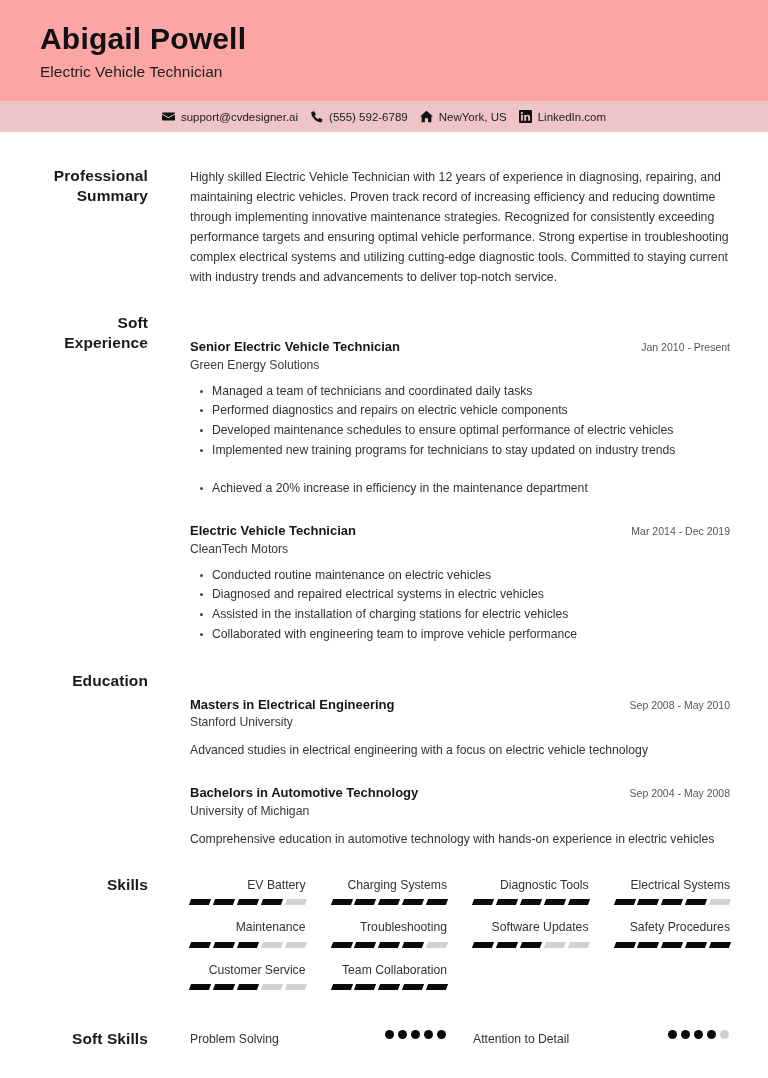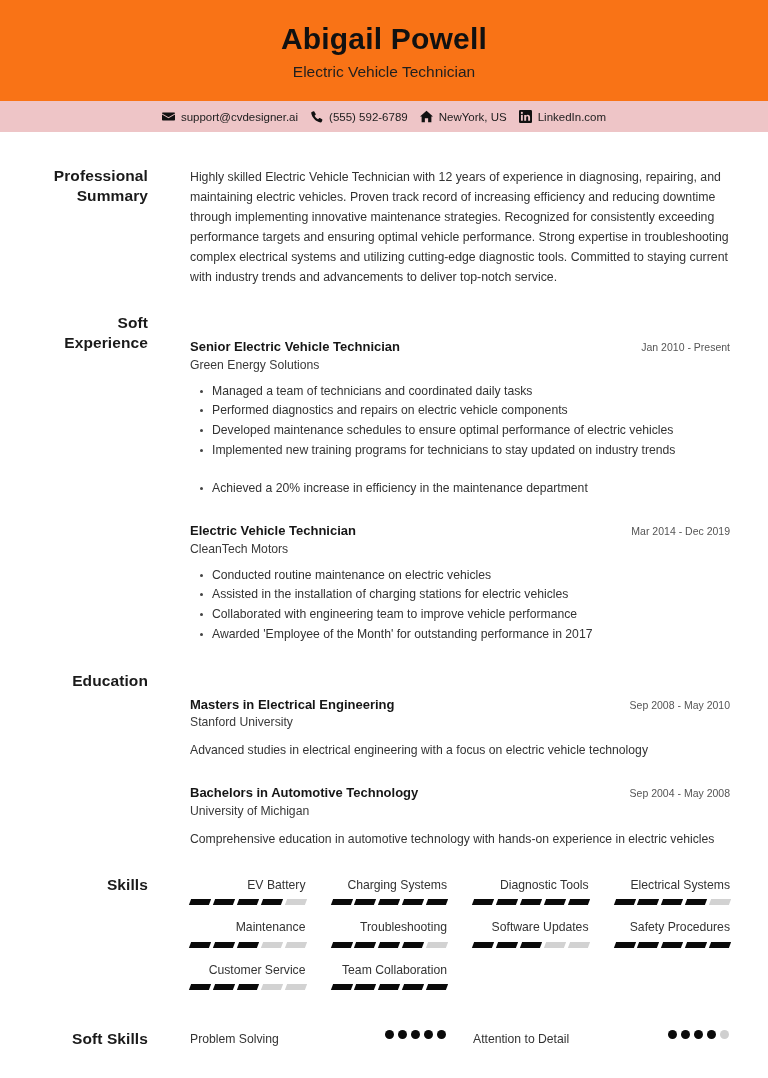--- a/index.html
+++ b/index.html
@@ -16,23 +16,23 @@
   .page {
     width: 768px;
     height: 1078px;
     position: relative;
     overflow: hidden;
     background: #ffffff;
   }
 
   
   .header {
-    background: #f97316;
+    background: #fca5a5;
     padding: 22px 40px 20px 40px;
-    text-align: center;
+    text-align: left;
   }
   .full-name {
     font-size: 30px;
     font-weight: bold;
     letter-spacing: 0.2px;
     color: #111111;
     line-height: 1.15;
   }
   .job-title {
     font-size: 15.5px;
@@ -315,23 +315,23 @@
         </div>
 
         <div class="entry">
           <div class="entry-head">
             <div class="entry-title">Electric Vehicle Technician</div>
             <div class="entry-date">Mar 2014 - Dec 2019</div>
           </div>
           <div class="entry-org">CleanTech Motors</div>
           <ul class="bullets">
             <li>Conducted routine maintenance on electric vehicles</li>
+            <li>Diagnosed and repaired electrical systems in electric vehicles</li>
             <li>Assisted in the installation of charging stations for electric vehicles</li>
             <li>Collaborated with engineering team to improve vehicle performance</li>
-            <li>Awarded 'Employee of the Month' for outstanding performance in 2017</li>
           </ul>
         </div>
 
       </div>
     </div>
 
     <div class="section">
       <div class="sec-label">Education</div>
       <div class="sec-content">
 

